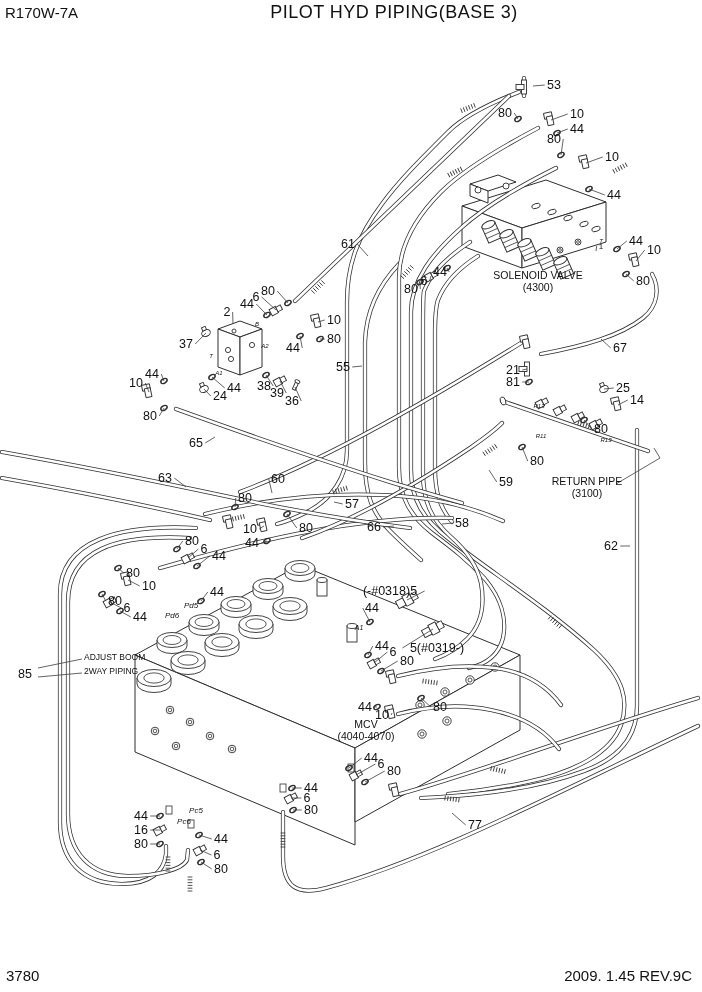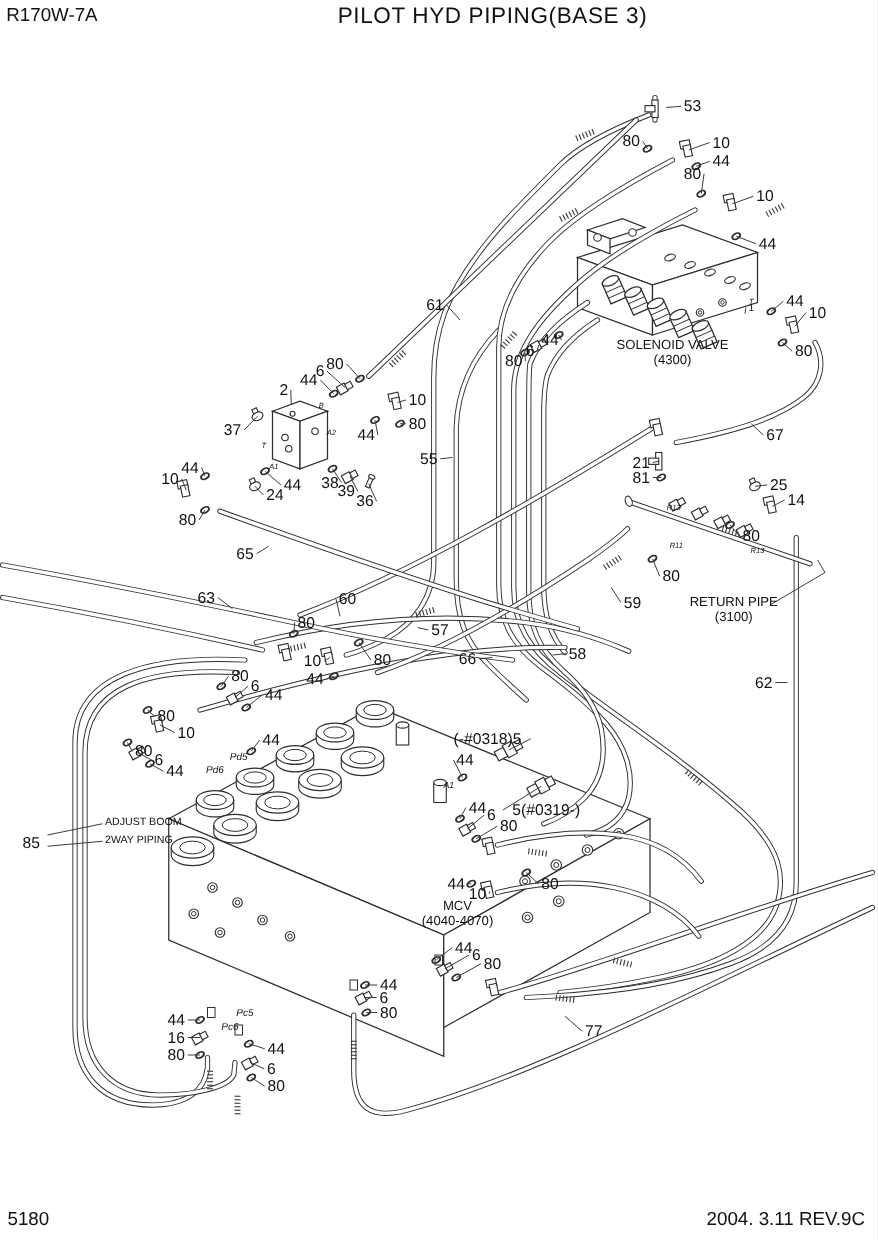--- a/index.html
+++ b/index.html
@@ -840,15 +840,15 @@
         <text x="265" y="348" font-size="6" font-style="italic" fill="#222" text-anchor="middle">A2</text>
         <text x="211" y="358" font-size="6" font-style="italic" fill="#222" text-anchor="middle">T</text>
         <text x="219" y="375" font-size="6" font-style="italic" fill="#222" text-anchor="middle">A1</text>
         <text x="539" y="408" font-size="6" font-style="italic" fill="#222" text-anchor="middle">R13</text>
         <text x="541" y="438" font-size="6" font-style="italic" fill="#222" text-anchor="middle">R11</text>
         <text x="606" y="442" font-size="6" font-style="italic" fill="#222" text-anchor="middle">R13</text>
         <text x="601" y="243" font-size="6" font-style="italic" fill="#222" text-anchor="middle">T</text>
       </g>
   </svg>
 
-  <div id="ftr-page">5180</div>
-  <div id="ftr-date">2004. 3.11  REV.9C</div>
+  <div id="ftr-page">3780</div>
+  <div id="ftr-date">2009. 1.45  REV.9C</div>
 </div>
 
 </body></html>

